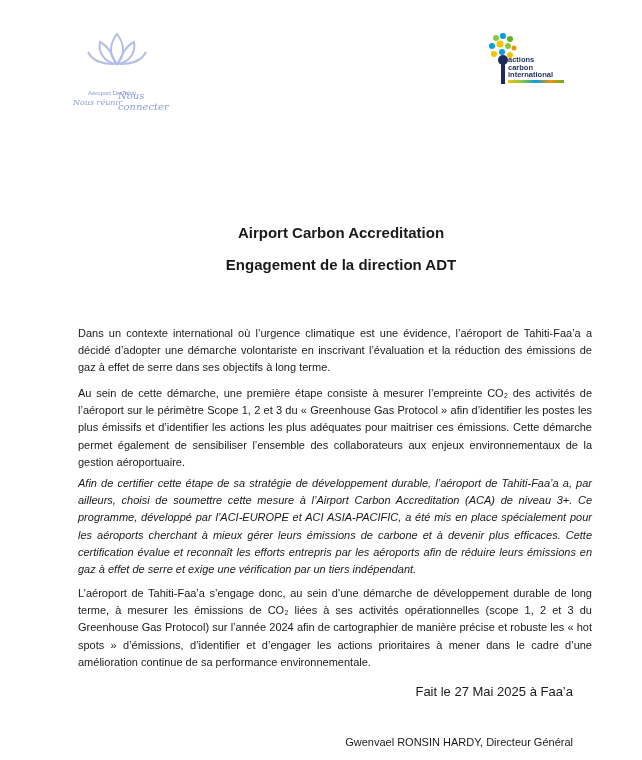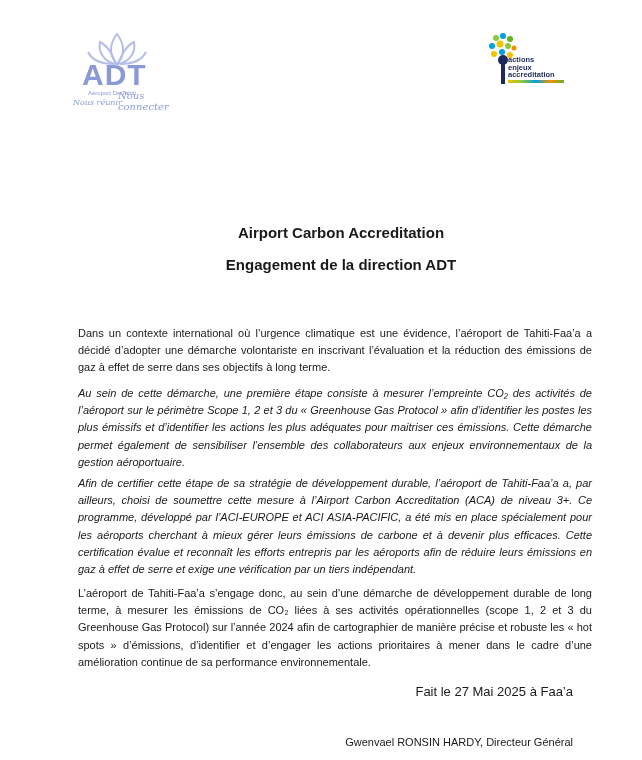--- a/index.html
+++ b/index.html
@@ -19,38 +19,37 @@
               color: #1f2a5c; font-weight: bold; }
   .aca-strip { position: absolute; left: 20px; top: 48px; width: 56px; height: 3px;
                background: linear-gradient(90deg,#f3c300,#8cc63f,#00a0df,#f39200,#6ab023); }
   .title { position: absolute; left: 0; width: 642px; text-align: center; font-weight: bold;
            font-size: 15px; color: #1a1a1a; padding-left: 20px; }
   .t1 { top: 224px; }
   .t2 { top: 256px; }
   .para { position: absolute; left: 62px; width: 514px; font-size: 11px; line-height: 17.2px;
           text-align: justify; color: #1a1a1a; margin: 16px; }
   .p1 { top: 309px; }
-  .p2 { top: 369px; font-style: italic; }
+  .p2 { top: 369px; }
   .p3 { top: 459px; font-style: italic; }
   .p4 { top: 569px; }
   .date { position: absolute; right: 69px; top: 684px; font-size: 13px; }
   .sign { position: absolute; right: 69px; top: 736px; font-size: 11px; }
 </style>
 </head>
 <body>
 
 <div class="adt-logo">
   <svg width="110" height="50" viewBox="0 0 110 50">
     <path d="M55 4 C47 14 47 26 55 34 C63 26 63 14 55 4 Z" fill="none" stroke="#b3bde6" stroke-width="2"></path>
     <path d="M38 12 C36 22 42 32 54 34 C50 24 46 16 38 12 Z" fill="none" stroke="#b3bde6" stroke-width="2"></path>
     <path d="M72 12 C74 22 68 32 56 34 C60 24 64 16 72 12 Z" fill="none" stroke="#b3bde6" stroke-width="2"></path>
     <path d="M26 22 C30 30 40 34 52 34" fill="none" stroke="#b3bde6" stroke-width="2"></path>
     <path d="M84 22 C80 30 70 34 58 34" fill="none" stroke="#b3bde6" stroke-width="2"></path>
   </svg>
-  <div class="adt-letters">ADT</div>
   <div class="adt-sub">Aéroport De Tahiti</div>
   <div class="adt-slogan2">Nous connecter</div>
   <div class="adt-slogan1">Nous réunir</div>
 </div>
 
 <div class="aca-logo">
   <svg width="30" height="60" viewBox="0 0 30 60">
     <circle cx="8" cy="6" r="3" fill="#8cc63f"></circle>
     <circle cx="15" cy="4" r="3" fill="#00a0df"></circle>
     <circle cx="22" cy="7" r="3" fill="#6ab023"></circle>
@@ -59,22 +58,22 @@
     <circle cx="20" cy="14" r="3" fill="#8cc63f"></circle>
     <circle cx="26" cy="16" r="2.5" fill="#f39200"></circle>
     <circle cx="6" cy="22" r="3" fill="#f3c300"></circle>
     <circle cx="14" cy="20" r="3" fill="#00a0df"></circle>
     <circle cx="22" cy="23" r="3" fill="#f3c300"></circle>
     <circle cx="15" cy="28" r="5" fill="#1f2a5c"></circle>
     <rect x="13" y="30" width="4" height="22" fill="#1f2a5c"></rect>
   </svg>
   <div class="aca-text">
     <div>actions</div>
-    <div>enjeux</div>
-    <div>accreditation</div>
+    <div>carbon</div>
+    <div>international</div>
   </div>
   <div class="aca-strip"></div>
 </div>
 
 <div class="title t1">Airport Carbon Accreditation</div>
 <div class="title t2">Engagement de la direction ADT</div>
 
 <p class="para p1">Dans un contexte international où l’urgence climatique est une évidence, l’aéroport de Tahiti-Faa’a a décidé d’adopter une démarche volontariste en inscrivant l’évaluation et la réduction des émissions de gaz à effet de serre dans ses objectifs à long terme.</p>
 <p class="para p2">Au sein de cette démarche, une première étape consiste à mesurer l’empreinte CO₂ des activités de l’aéroport sur le périmètre Scope 1, 2 et 3 du « Greenhouse Gas Protocol » afin d’identifier les postes les plus émissifs et d’identifier les actions les plus adéquates pour maitriser ces émissions. Cette démarche permet également de sensibiliser l’ensemble des collaborateurs aux enjeux environnementaux de la gestion aéroportuaire.</p>
 <p class="para p3">Afin de certifier cette étape de sa stratégie de développement durable, l’aéroport de Tahiti-Faa’a a, par ailleurs, choisi de soumettre cette mesure à l’Airport Carbon Accreditation (ACA) de niveau 3+. Ce programme, développé par l’ACI-EUROPE et ACI ASIA-PACIFIC, a été mis en place spécialement pour les aéroports cherchant à mieux gérer leurs émissions de carbone et à devenir plus efficaces. Cette certification évalue et reconnaît les efforts entrepris par les aéroports afin de réduire leurs émissions en gaz à effet de serre et exige une vérification par un tiers indépendant.</p>

